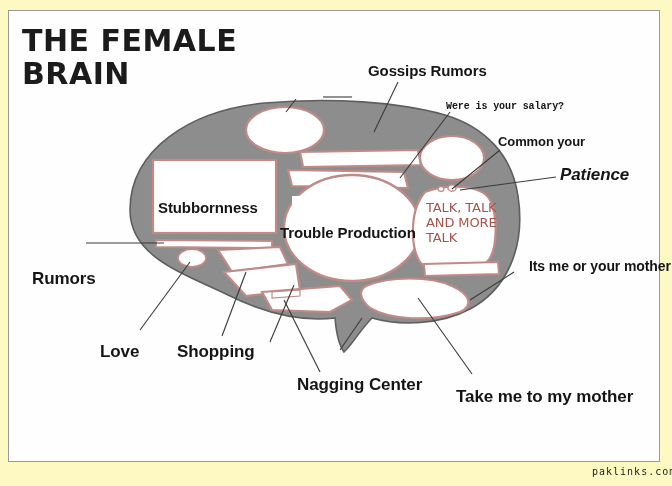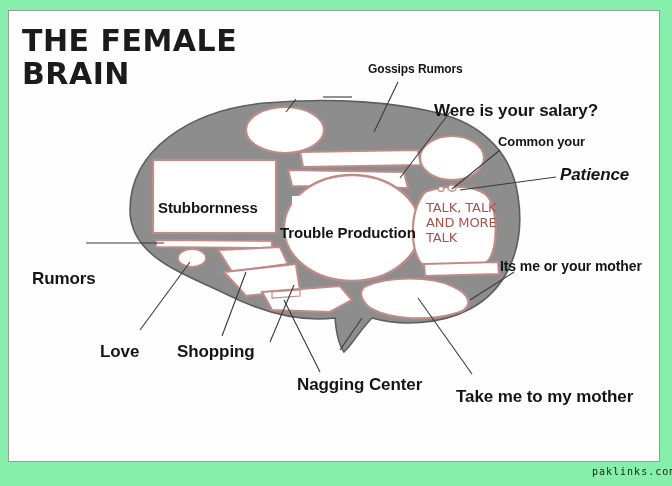--- a/index.html
+++ b/index.html
@@ -5,21 +5,21 @@
 <style>
   html, body {
     margin: 0;
     padding: 0;
     background: #ffffff;
   }
   #stage {
     position: relative;
     width: 672px;
     height: 486px;
-    background: #86efac;
+    background: #fef9c3;
     overflow: hidden;
     font-family: "Liberation Sans", sans-serif;
   }
   
   #frame {
     position: absolute;
     left: 8px;
     top: 10px;
     width: 652px;
     height: 452px;
@@ -49,25 +49,25 @@
     top: 24px;
     color: #1b1b1b;
     font-family: "DejaVu Sans", sans-serif;
     font-weight: bold;
     font-size: 30px;
     line-height: 33px;
     letter-spacing: 0.5px;
     white-space: pre-line;
   }
   #t-defiance   { left: 136px; top: 88px;  font-size: 15px; }
-  #t-gossips    { left: 368px; top: 63px;  font-size: 12px; }
-  #t-salary     { left: 434px; top: 102px; font-size: 17px; }
+  #t-gossips    { left: 368px; top: 63px;  font-size: 15px; }
+  #t-salary     { left: 446px; top: 102px; font-size: 10px; font-family: Liberation Mono, monospace; }
   #t-common     { left: 498px; top: 135px; font-size: 13px; }
   #t-patience   { left: 560px; top: 166px; font-size: 17px; font-style: italic; }
-  #t-itsme      { left: 500px; top: 259px; font-size: 14px; }
+  #t-itsme      { left: 500px; top: 259px; font-size: 14px; padding-left: 29px; }
   #t-truth      { left: 32px;  top: 270px; font-size: 17px; }
   #t-love       { left: 100px; top: 343px; font-size: 17px; }
   #t-shopping   { left: 177px; top: 343px; font-size: 17px; }
   #t-nagging    { left: 297px; top: 376px; font-size: 17px; }
   #t-takeme     { left: 456px; top: 388px; font-size: 17px; }
   #t-stubborn   { left: 158px; top: 200px; font-size: 15px; }
   #t-trouble    { left: 280px; top: 225px; font-size: 15px; }
   #t-talk {
     left: 426px;
     top: 200px;

